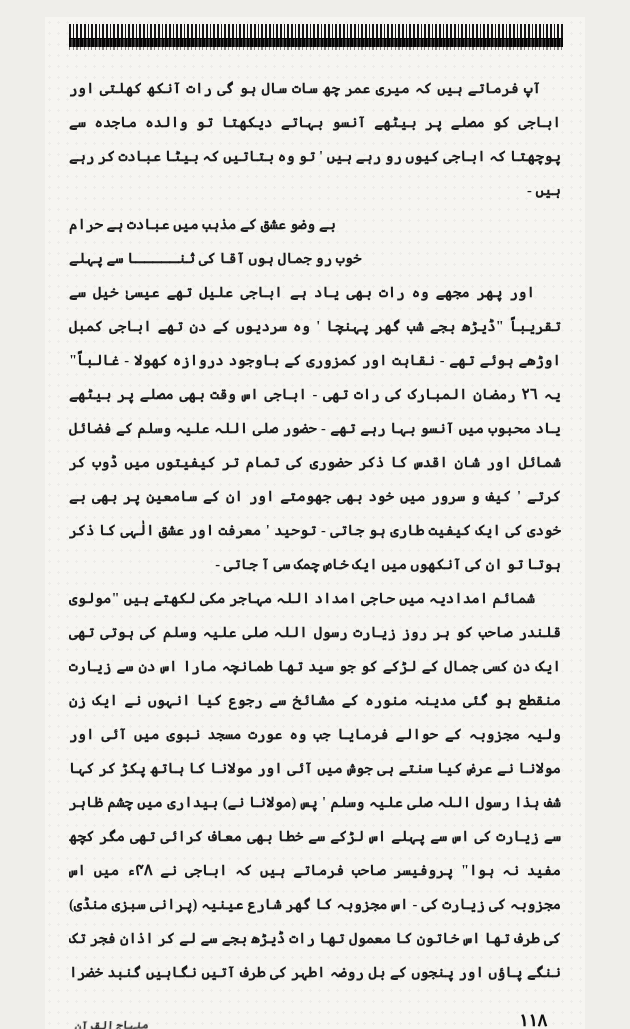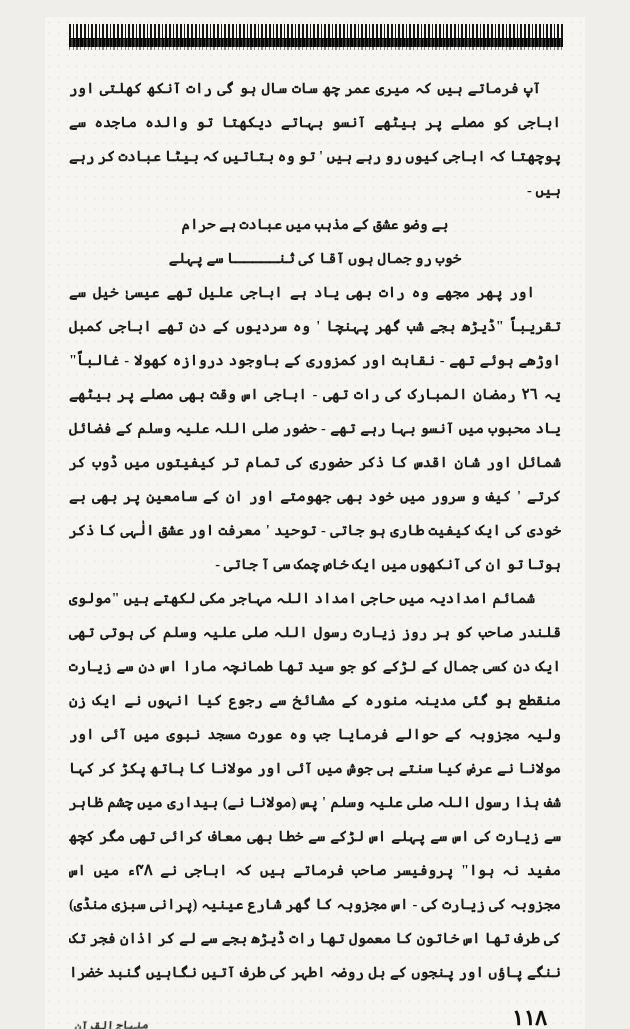--- a/index.html
+++ b/index.html
@@ -54,21 +54,21 @@
     overflow: hidden;
   }
   .text-block p {
     margin: 0;
     text-indent: 26px;
   }
   .text-block p.first {
     text-indent: 20px;
   }
   .couplet {
-    text-align: center;
+    text-align: left;
     font-weight: bold;
   }
   .couplet .verse-line {
     line-height: 34px;
   }
   .publisher-stamp {
     position: absolute;
     left: 30px;
     bottom: 14px;
     direction: rtl;
@@ -76,21 +76,21 @@
     font-weight: bold;
     color: #262626;
     letter-spacing: 0.5px;
     filter: blur(0.4px);
     transform: skewX(-6deg) rotate(-1deg);
   }
   .page-number {
     position: absolute;
     right: 38px;
     bottom: 16px;
-    font-size: 20px;
+    font-size: 16px;
     font-weight: bold;
     color: #101010;
   }
 </style>
 </head>
 <body>
 
 <div class="page">
 
   <div class="top-border">

